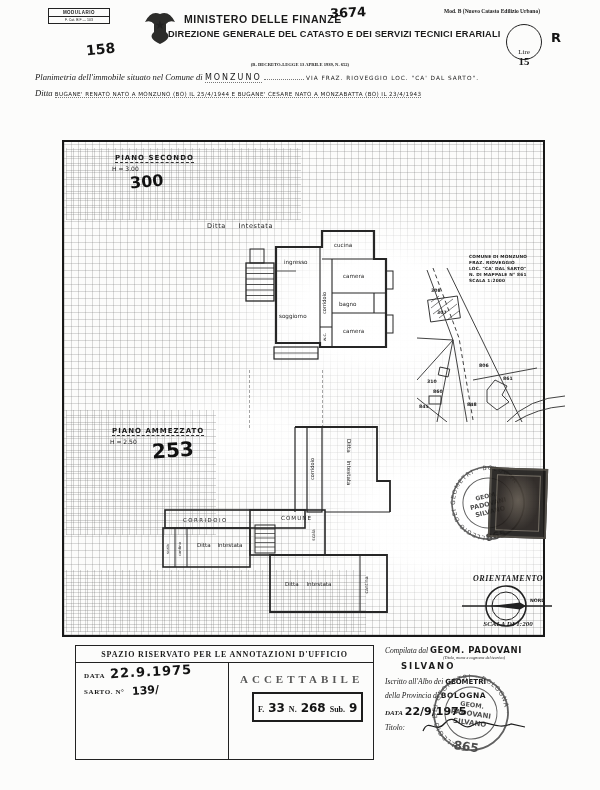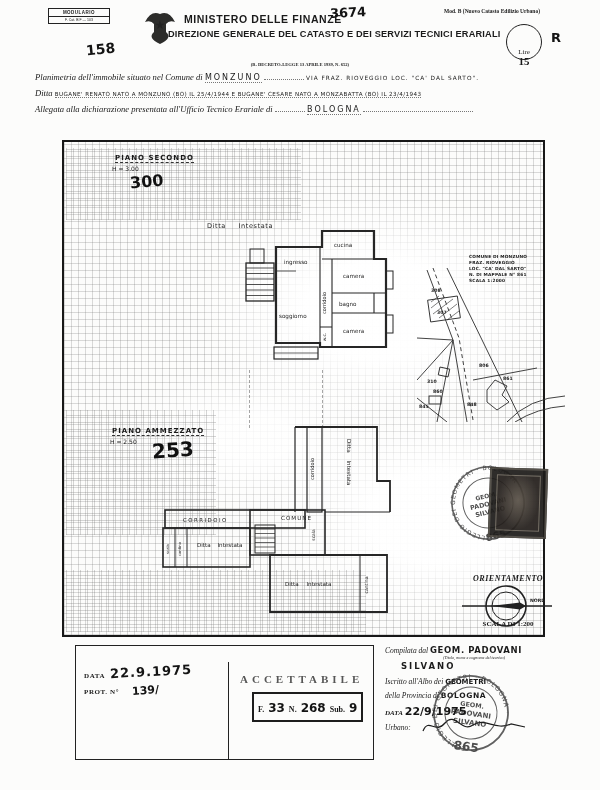--- a/index.html
+++ b/index.html
@@ -50,21 +50,21 @@
   .floorheight{font-size:6px;font-family:"DejaVu Sans",sans-serif;}
   .marker{font-family:"DejaVu Sans",sans-serif;font-weight:bold;color:#111;}
   .owner-label{font-size:6.5px;font-family:"DejaVu Sans",sans-serif;word-spacing:10px;letter-spacing:.6px;}
   .map-note{font-size:4.3px;line-height:6px;font-family:"DejaVu Sans",sans-serif;font-weight:bold;
             letter-spacing:.2px;white-space:nowrap;}
   svg text{font-family:"DejaVu Sans",sans-serif;fill:#222;}
   .dashline{position:absolute;border-left:1px dashed rgba(60,60,60,.45);width:0;}
 
   
   .orient-title{font-size:8px;font-weight:bold;font-style:italic;text-align:center;letter-spacing:.5px;}
-  .orient-scale{font-size:7px;font-weight:bold;text-align:center;}
+  .orient-scale{font-size:7px;font-weight:bold;font-style:italic;text-align:center;}
 
   
   .sq-stamp{background:#1f1d1b;border:2px solid #4a463f;transform:rotate(2deg);opacity:.93;}
   .sq-stamp .inner{position:absolute;left:5px;top:5px;right:5px;bottom:5px;border:1px solid #6e675c;
       background:radial-gradient(ellipse at 50% 45%, #5a5248 0%, #241f1c 70%);}
 
   
   .office-box{left:75px;top:645px;width:297px;height:113px;border:1.6px solid #222;}
   .office-head{position:absolute;left:0;top:0;width:100%;height:16px;line-height:17px;text-align:center;
       font-size:8px;font-weight:bold;letter-spacing:.8px;border-bottom:1.4px solid #222;}
@@ -110,26 +110,20 @@
 
   <div class="abs formline" style="left:35px;top:72px;">
     <span>Planimetria dell'immobile situato nel Comune di</span>
     <span class="hw fv dotted" style="font-size:8px;letter-spacing:2px;">MONZUNO</span>
     <span style="display:inline-block;width:40px;" class="dotted"></span>
     <span class="hw fv" style="font-size:5.8px;">VIA FRAZ. RIOVEGGIO LOC. "CA' DAL SARTO".</span>
   </div>
   <div class="abs formline" style="left:35px;top:88px;">
     <span>Ditta</span>
     <span class="hw fv dotted" style="font-size:5.6px;letter-spacing:.4px;">BUGANE' RENATO NATO A MONZUNO (BO) IL 25/4/1944 E BUGANE' CESARE NATO A MONZABATTA (BO) IL 23/4/1943</span>
-  </div>
-  <div class="abs formline" style="left:35px;top:104px;">
-    <span>Allegata alla dichiarazione presentata all'Ufficio Tecnico Erariale di</span>
-    <span style="display:inline-block;width:30px;" class="dotted"></span>
-    <span class="hw fv dotted" style="font-size:8px;letter-spacing:2px;">BOLOGNA</span>
-    <span style="display:inline-block;width:110px;" class="dotted"></span>
   </div>
 
   <div class="abs draw-area">
     <div class="grid-heavy" style="left:2px;top:6px;width:235px;height:72px;"></div>
     <div class="grid-heavy" style="left:2px;top:268px;width:150px;height:125px;"></div>
     <div class="grid-heavy" style="left:2px;top:428px;width:300px;height:62px;"></div>
 
     <div class="dashline" style="left:185px;top:228px;height:58px;"></div>
     <div class="dashline" style="left:258px;top:228px;height:58px;"></div>
 
@@ -259,24 +253,25 @@
       <circle cx="46" cy="22" r="20" fill="none" stroke="#222" stroke-width="1.6"></circle>
       <circle cx="46" cy="22" r="14" fill="none" stroke="#222" stroke-width="1"></circle>
       <line x1="2" y1="22" x2="92" y2="22" stroke="#222" stroke-width="1.4"></line>
       <polygon points="30,22 60,18.5 66,22 60,25.5" fill="#222"></polygon>
       <text x="70" y="18" font-size="4.6" font-weight="bold">NORD</text>
     </svg>
     <div class="abs orient-scale" style="left:398px;top:478px;width:92px;">SCALA DI 1:200</div>
   </div>
 
   <div class="abs office-box">
+    <div class="office-head">SPAZIO RISERVATO PER LE ANNOTAZIONI D'UFFICIO</div>
     <div class="office-div"></div>
     <span class="abs lbl" style="left:8px;top:26px;">DATA</span>
     <span class="abs hw-big" style="left:34px;top:18px;font-size:13px;transform:rotate(-3deg);letter-spacing:1px;">22.9.1975</span>
-    <span class="abs lbl" style="left:8px;top:42px;">PROT. N°</span>
+    <span class="abs lbl" style="left:8px;top:42px;">SARTO. N°</span>
     <span class="abs hw-big" style="left:56px;top:38px;font-size:11px;transform:rotate(-4deg);">139/</span>
     <span class="abs accept" style="left:164px;top:27px;">ACCETTABILE</span>
     <div class="abs refbox" style="left:176px;top:46px;">
       <span class="pl">F.</span>
       <span class="pv hw-big">33</span>
       <span class="pl">N.</span>
       <span class="pv hw-big">268</span>
       <span class="pl">Sub.</span>
       <span class="pv hw-big">9</span>
     </div>
@@ -295,21 +290,21 @@
     </div>
     <div class="row" style="left:0;top:48px;">
       <span class="it">della Provincia di</span>
       <span class="hw" style="font-size:7.5px;font-weight:bold;letter-spacing:.6px;">BOLOGNA</span>
     </div>
     <div class="row" style="left:0;top:62px;">
       <span class="it" style="font-size:7px;font-weight:bold;">DATA</span>
       <span class="hw-big" style="font-size:11px;">22/9/1975</span>
     </div>
     <div class="row" style="left:0;top:80px;">
-      <span class="it">Urbano:</span>
+      <span class="it">Titolo:</span>
     </div>
     <svg class="row" style="left:34px;top:72px;" width="110" height="22" viewBox="0 0 110 22">
       <path d="M4,16 C10,2 16,20 26,8 S 42,18 54,10 S 76,16 92,9 L106,12" fill="none" stroke="#1c1c1c" stroke-width="1.2"></path>
     </svg>
     <svg class="abs" style="left:38px;top:24px;transform:rotate(8deg);opacity:.8;" width="96" height="92" viewBox="0 0 96 92">
       <defs>
           <path id="ring2" d="M48,80 A34,34 0 1 1 48.01,80"></path>
         </defs>
       <circle cx="48" cy="46" r="37" fill="none" stroke="#3a3a3a" stroke-width="1.8"></circle>
       <circle cx="48" cy="46" r="26" fill="none" stroke="#3a3a3a" stroke-width="1"></circle>

